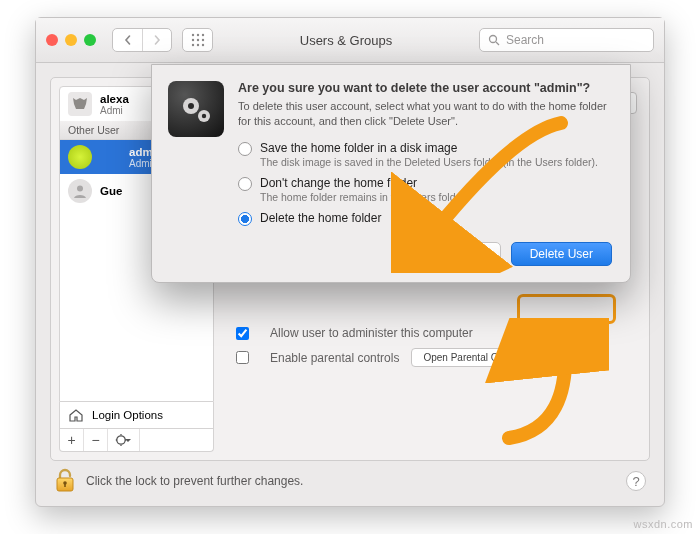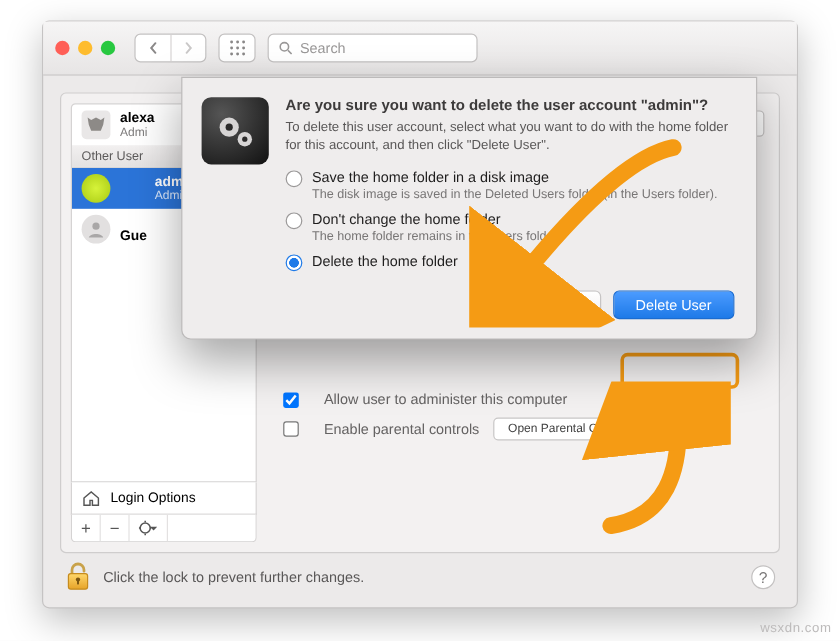--- a/index.html
+++ b/index.html
@@ -15,21 +15,21 @@
     .seg .btn + .btn{border-left:1px solid #d7d5d5;}
     .gridbtn { width:31px;height:24px;border:1px solid #c4c2c2;border-radius:5px;background:#fff;display:flex;align-items:center;justify-content:center;color:#6e6c6c;}
     .title { flex:1; text-align:center; font-size:13px; color:#454343;}
     .search { width:175px;height:24px;border:1px solid #c4c2c2;border-radius:5px;background:#fff;display:flex;align-items:center;padding:0 8px;gap:6px;color:#9a9898;font-size:12px;}
     
     .content { flex:1; padding: 14px 14px 10px; display:flex; flex-direction:column; }
     .panel-outer{ flex:1; border:1px solid #cfcdcd; border-radius:5px; background:#f3f1f1; padding:8px; display:flex; gap:12px;}
     .sidebar{ width:155px; display:flex; flex-direction:column;}
     .listbox{ flex:1; background:#fff; border:1px solid #d5d3d3; border-radius:4px 4px 0 0; overflow:hidden; font-size:11px;}
     .groupheader{ background:linear-gradient(#f2f0f0,#e4e2e2); border-bottom:1px solid #d8d6d6; padding:3px 8px; color:#5c5a5a; font-size:10.5px;}
-    .userrow{display:flex;align-items:flex-end;gap:8px;padding:5px 8px;}
+    .userrow{display:flex;align-items:center;gap:8px;padding:5px 8px;}
     .userrow.sel{background:#2b74d8;color:#fff;gap:37px;}
     .userrow .name{font-weight:600;font-size:11.5px;}
     .userrow .sub{font-size:10px;color:#7c7a7a;}
     .userrow.sel .sub{color:#dbe8fb;}
     .avatar{width:24px;height:24px;border-radius:4px;display:flex;align-items:center;justify-content:center;}
     .loginopt{display:flex;align-items:center;gap:8px;background:#fff;border:1px solid #d5d3d3;border-top:0;padding:5px 8px;font-size:11.5px;}
     .btnrow{display:flex;border:1px solid #d5d3d3;border-top:0;background:#fff;border-radius:0 0 4px 4px;}
     .sqbtn{width:24px;height:22px;display:flex;align-items:center;justify-content:center;font-size:14px;color:#555;border-right:1px solid #e3e1e1;}
     .rightpane{flex:1;position:relative;}
     .check{display:flex;align-items:center;gap:21px;font-size:12px;color:#646262;margin:8px 0 8px 10px;}
@@ -96,20 +96,21 @@
             <circle cx="12" cy="2" r="1.2"></circle>
             <circle cx="2" cy="7" r="1.2"></circle>
             <circle cx="7" cy="7" r="1.2"></circle>
             <circle cx="12" cy="7" r="1.2"></circle>
             <circle cx="2" cy="12" r="1.2"></circle>
             <circle cx="7" cy="12" r="1.2"></circle>
             <circle cx="12" cy="12" r="1.2"></circle>
           </g>
         </svg>
     </div>
+    <div class="title">Users &amp; Groups</div>
     <div class="search">
       <svg width="12" height="12" viewBox="0 0 12 12">
           <circle cx="5" cy="5" r="3.5" stroke="#9a9898" stroke-width="1.3" fill="none"></circle>
           <line x1="8" y1="8" x2="11" y2="11" stroke="#9a9898" stroke-width="1.3"></line>
         </svg>
       <span>Search</span>
     </div>
   </div>
 
   <div class="content">

